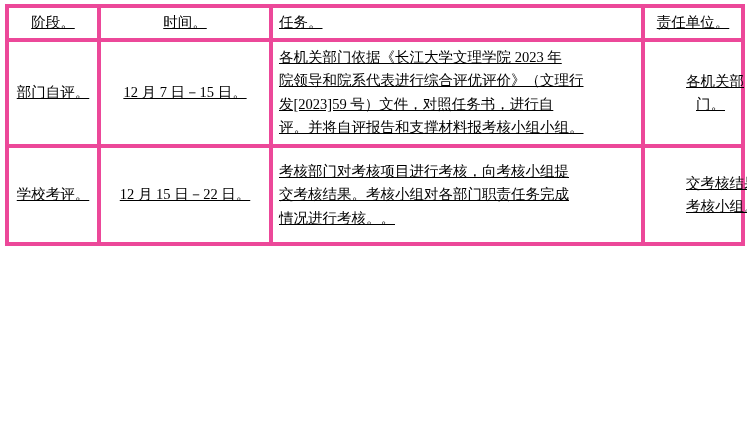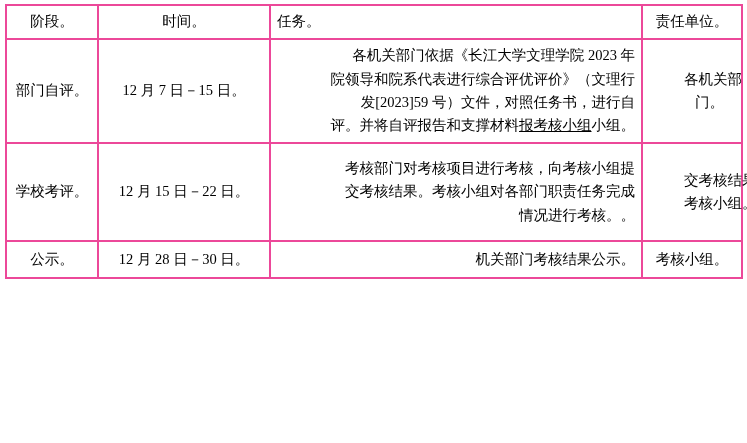--- a/index.html
+++ b/index.html
@@ -20,37 +20,38 @@
     box-sizing: border-box;
   }
   table.schedule {
     border-collapse: collapse;
     width: 736px;
     margin-left: 5px;
     margin-top: 4px;
     table-layout: fixed;
   }
   table.schedule td {
-    border: 2px solid #ec4899;
+    border: 4px solid #ec4899;
     vertical-align: middle;
     padding: 4px 6px;
     font-size: 14.5px;
     line-height: 1.62;
     box-sizing: border-box;
+    text-decoration: underline;
   }
   col.c-stage { width: 92px; }
   col.c-time  { width: 172px; }
   col.c-task  { width: 372px; }
   col.c-unit  { width: 100px; }
 
   td.stage, td.time, td.unit {
     text-align: center;
   }
   td.task {
-    text-align: right;
+    text-align: left;
   }
   tr.head td {
     text-align: center;
     height: 34px;
     padding-top: 2px;
     padding-bottom: 2px;
   }
   .u { text-decoration: underline; }
   .cell-lines > div { white-space: nowrap; }
   .task .cell-lines > div { white-space: normal; }
@@ -111,22 +112,16 @@
         </td>
         <td class="unit">
           <div class="cell-lines">
             <div>交考核结果、</div>
             <div>考核小组。</div>
           </div>
         </td>
       </tr>
 
 
-      <tr class="r4">
-        <td class="stage">公示。</td>
-        <td class="time">12 月 28 日－30 日。</td>
-        <td class="task">机关部门考核结果公示。</td>
-        <td class="unit">考核小组。</td>
-      </tr>
 
     </tbody>
   </table>
 </div>
 
 </body></html>

